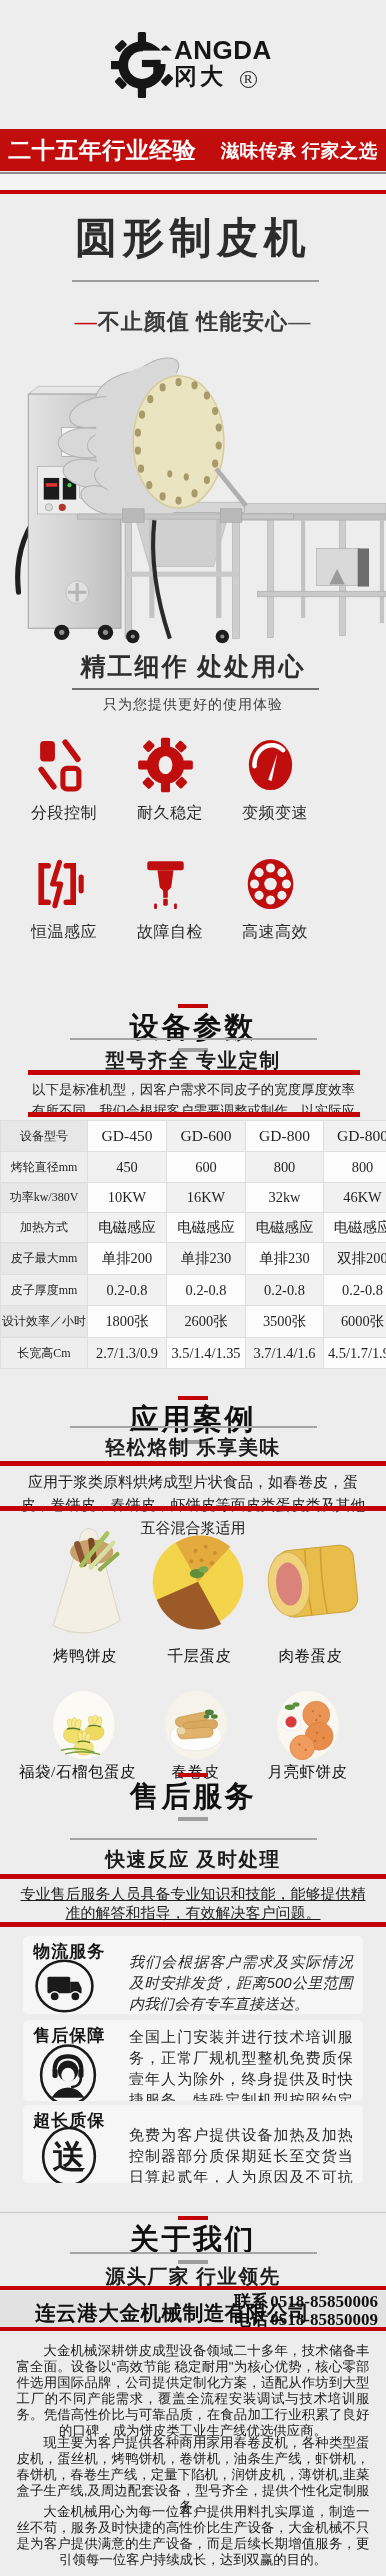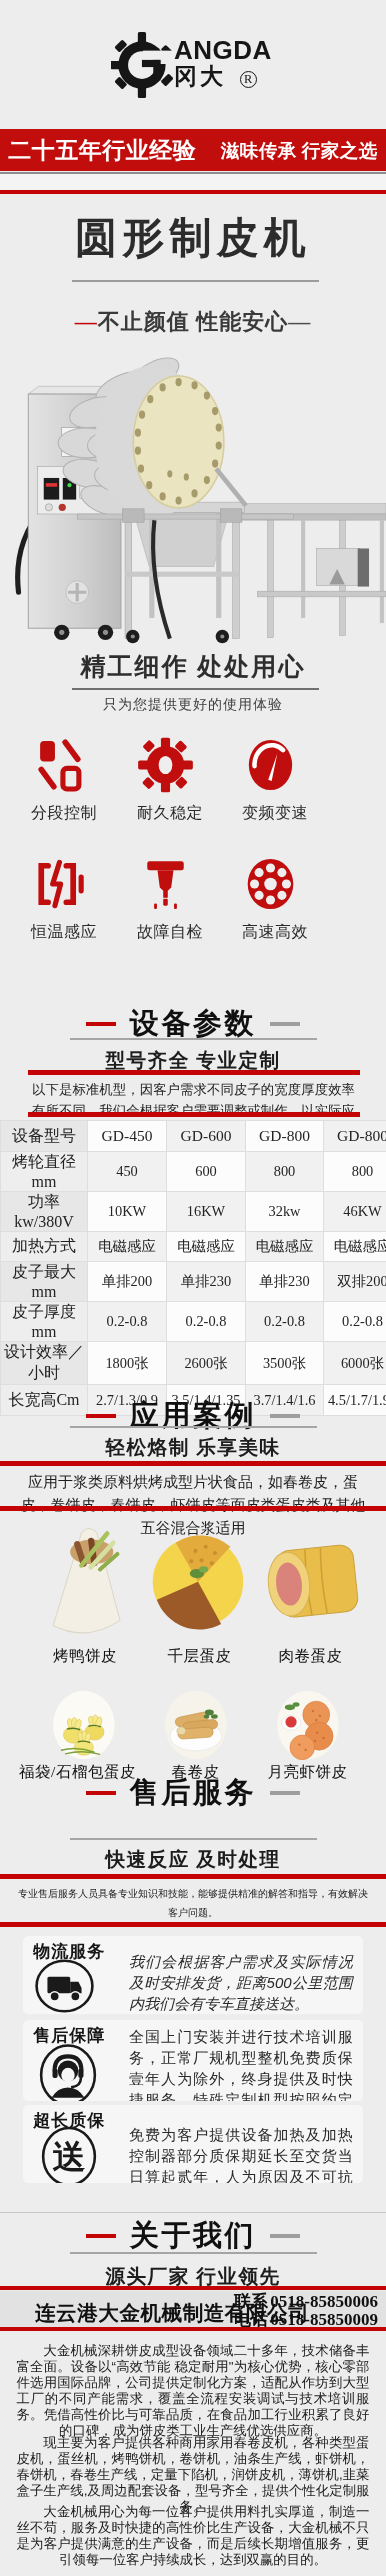--- a/index.html
+++ b/index.html
@@ -37,37 +37,37 @@
   
   .craft-title{top:650px;font-size:25px;font-weight:bold;color:#2e2e2e;letter-spacing:2.1px;}
   .craft-underline{top:688px;left:72px;width:247px;height:1.5px;background:#707070;}
   .craft-sub{top:696px;font-size:14px;color:#3e3e3e;font-family:"Liberation Sans",sans-serif;letter-spacing:1px;}
 
   
   .feature{width:113px;text-align:left;}
   .feature .f-label{margin-top:7.2px;font-size:16px;color:#2b2b2b;font-family:"Liberation Sans",sans-serif;letter-spacing:0.5px;}
 
   
-  .sec-head{display:flex;align-items:center;justify-content:center;width:386px;left:0;}
+  .sec-head{display:flex;align-items:center;justify-content:center;width:386px;left:0;flex-direction:column;}
   .dash{width:30px;height:4.1px;margin:0 13.4px;}
   .dash.red{background:#c40404;}
   .dash.gray{background:#9e9e9e;}
   .sec-title{font-size:29px;font-weight:bold;color:#101010;letter-spacing:2.6px;}
   .sec-underline{left:70px;width:247px;height:1.5px;background:#a5a5a5;}
   .sec-sub{font-size:19.6px;font-weight:bold;color:#1d1d1d;letter-spacing:1.5px;}
   .redbar{left:28px;width:332px;height:5.2px;background:#c40404;}
   .redbar.full{left:0;width:386px;}
 
   .note{left:32px;width:323px;font-size:13.4px;line-height:20.6px;color:#1d1d1d;text-align:justify;}
   .note.center{text-align:center;line-height:23px;font-size:15px;left:18px;width:350px;}
 
   
   .spec-table{top:1120px;left:0;border-collapse:collapse;table-layout:fixed;width:386px;}
   .spec-table td{border:0.5px solid #dedede;text-align:center;vertical-align:middle;font-size:14.4px;color:#232323;padding:0 1px;}
-  .spec-table td.lbl{font-size:16px;background:#e7e7e7;}
+  .spec-table td.lbl{font-size:12px;background:#e7e7e7;}
   .spec-table tr:nth-child(even) td.lbl{background:#eeeeee;}
   .spec-table tr:nth-child(odd) td:nth-child(even){background:#fcfcfc;}
   .spec-table tr:nth-child(odd) td:nth-child(odd):not(.lbl){background:#f1f1f1;}
   .spec-table tr:nth-child(even) td:nth-child(even){background:#f1f1f1;}
   .spec-table tr:nth-child(even) td:nth-child(odd):not(.lbl){background:#fcfcfc;}
 
   
   .food-label{font-size:15.5px;color:#111;letter-spacing:0.5px;width:129px;text-align:center;}
 
   
@@ -520,21 +520,21 @@
   <div class="abs food-label" style="top:1762px;left:243px;">月亮虾饼皮</div>
 
   <div class="abs sec-head" style="top:1773px;">
     <span class="dash red"></span>
     <span class="sec-title">售后服务</span>
     <span class="dash gray"></span>
   </div>
   <div class="abs sec-underline" style="top:1838px;"></div>
   <div class="abs ctr sec-sub" style="top:1846px;">快速反应    及时处理</div>
   <div class="abs redbar full" style="top:1874px;"></div>
-  <div class="abs note center" style="top:1885px;font-size:10px;line-height:18.5px;">专业售后服务人员具备专业知识和技能，能够提供精准的解答和指导，有效解决客户问题。</div>
+  <div class="abs note center" style="top:1885px;font-size:15px;line-height:18.5px;text-decoration:underline;">专业售后服务人员具备专业知识和技能，能够提供精准的解答和指导，有效解决客户问题。</div>
   <div class="abs redbar full" style="top:1922px;"></div>
 
   <div class="abs card" style="top:1936px;height:78px;">
     <div class="c-title">物流服务</div>
     <span class="c-icon" style="top:23px;">
       <svg width="61" height="54" viewBox="0 0 118 104">
         <ellipse cx="59" cy="52" rx="54" ry="49" fill="none" stroke="#1a1a1a" stroke-width="5"></ellipse>
         <rect x="26" y="34" width="44" height="32" rx="3" fill="#1a1a1a"></rect>
         <path d="M70 44 L86 44 L92 56 L92 66 L70 66 Z" fill="#1a1a1a"></path>
         <circle cx="40" cy="72" r="9" fill="#1a1a1a" stroke="#f6f6f6" stroke-width="3"></circle>

